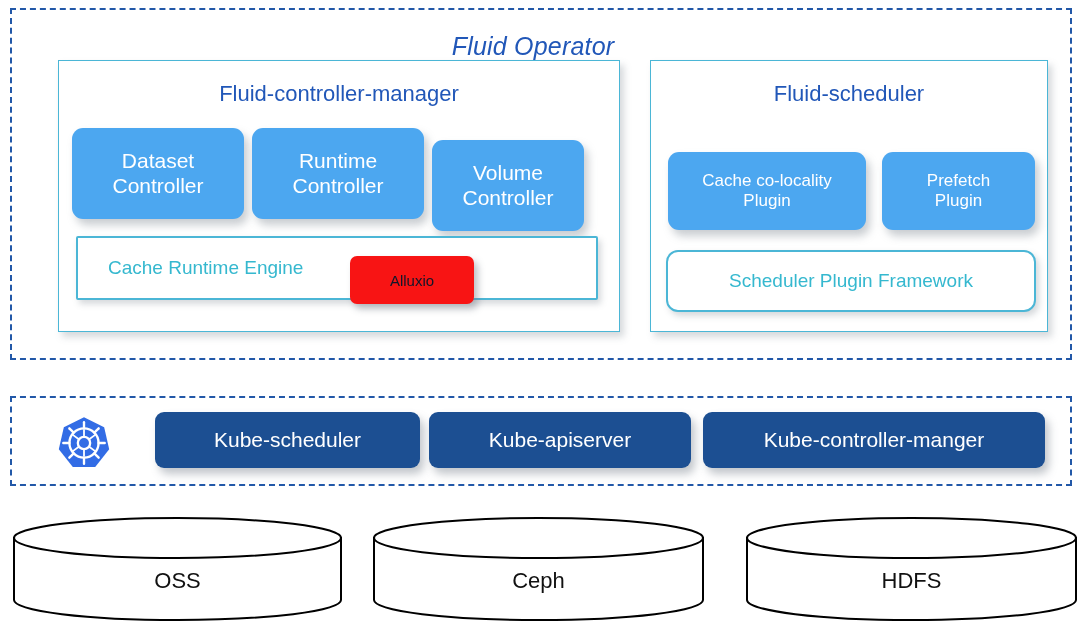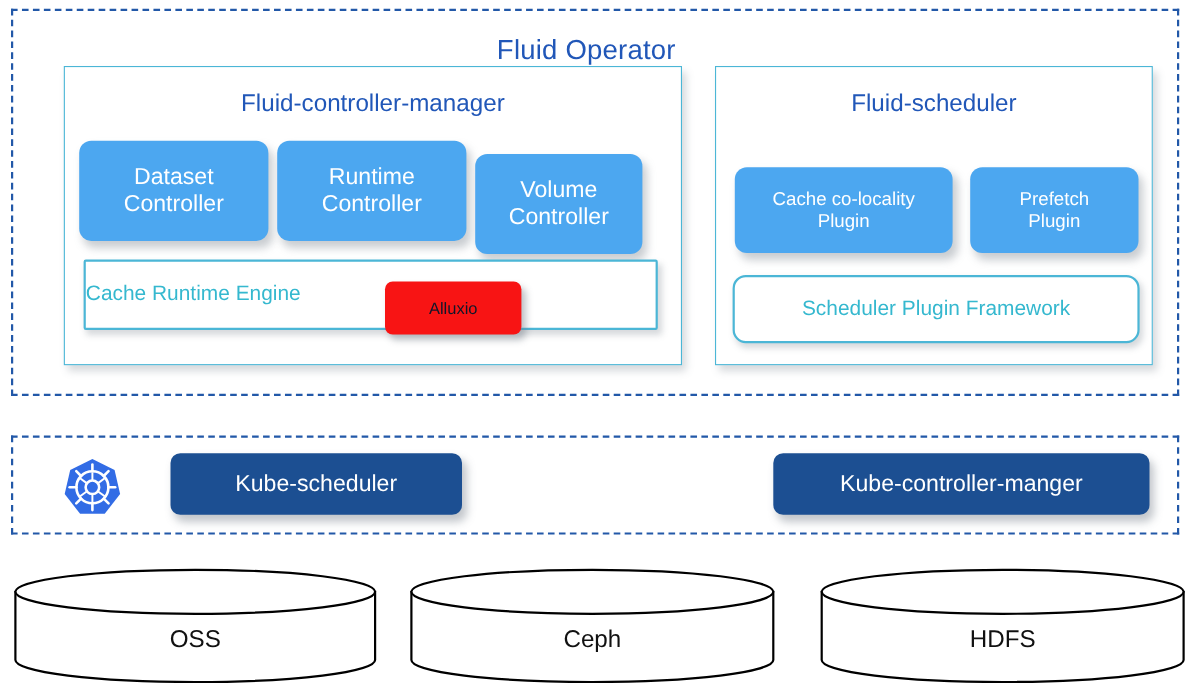--- a/index.html
+++ b/index.html
@@ -30,20 +30,21 @@
 
   
   .region-title {
     position: absolute;
     left: 0; right: 16px;
     text-align: center;
     color: #2157b8;
     font-size: 25px;
     font-weight: 400;
     letter-spacing: .2px;
+    font-style: italic;
   }
   #operator-title { top: 22px; }
 
   
   .panel {
     position: absolute;
     border: 1.6px solid #4bb6d6;
     background: #ffffff;
     box-sizing: border-box;
     box-shadow: 4px 5px 7px rgba(120,130,140,0.30);
@@ -101,21 +102,21 @@
   }
   #bar-scheduler-framework {
     left: 666px; top: 250px; width: 370px; height: 62px;
     border-radius: 12px;
     justify-content: center;
   }
   .framework-label {
     color: #35b8cf;
     font-size: 19px;
   }
-  #bar-cache-runtime .framework-label { }
+  #bar-cache-runtime .framework-label { padding-left: 30px; }
 
   
   #alluxio-badge {
     position: absolute;
     left: 350px; top: 256px;
     width: 124px; height: 48px;
     background: #f81414;
     border-radius: 7px;
     color: #0f172a;
     font-size: 15px;
@@ -255,20 +256,23 @@
         <line x1="40.7" y1="43.2" x2="29.5" y2="35"></line>
         <line x1="40.7" y1="56.8" x2="29.5" y2="65"></line>
         <line x1="50" y1="61" x2="50" y2="74"></line>
       </g>
     </svg>
   </div>
 
   <div id="box-kube-scheduler" class="navy-box">
     <span>Kube-scheduler</span>
   </div>
+  <div id="box-kube-apiserver" class="navy-box">
+    <span>Kube-apiserver</span>
+  </div>
   <div id="box-kube-controller" class="navy-box">
     <span>Kube-controller-manger</span>
   </div>
 
   <div id="cyl-oss" class="cylinder">
     <svg width="331" height="106" viewBox="0 0 331 106">
       <path d="M2,22 L2,84 A163.5,20 0 0 0 329,84 L329,22 Z" fill="#ffffff" stroke="#000000" stroke-width="2"></path>
       <ellipse cx="165.5" cy="22" rx="163.5" ry="20" fill="#ffffff" stroke="#000000" stroke-width="2"></ellipse>
     </svg>
     <div class="cyl-label">OSS</div>

